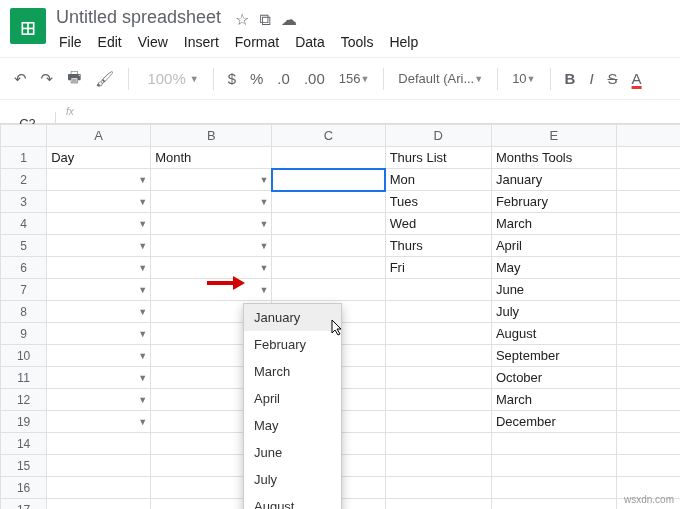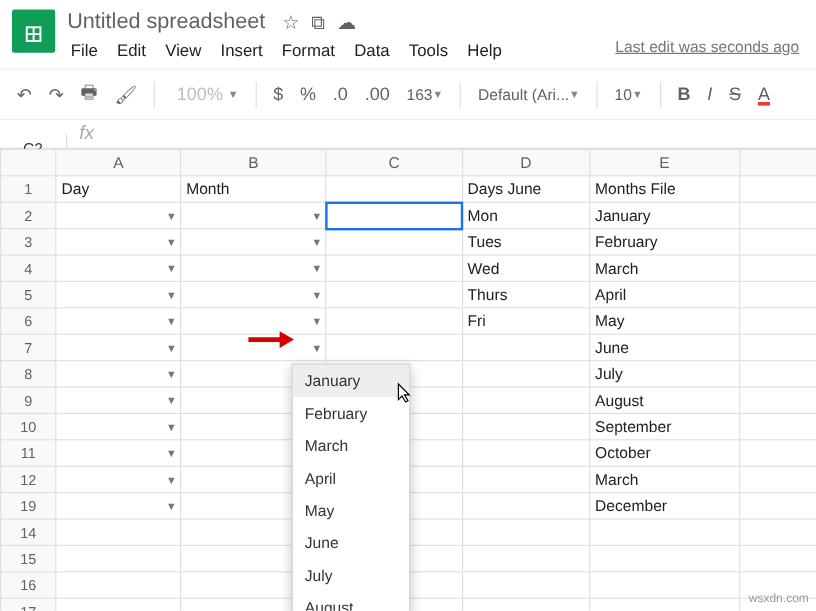--- a/index.html
+++ b/index.html
@@ -15,21 +15,21 @@
   .menu-item { font-size: 14px; padding: 3px 7px; color:#202124; cursor: pointer; }
   .last-edit { color:#777; text-decoration: underline; font-size:13px; margin-left:auto; padding-right:6px; }
   .toolbar { display:flex; align-items:center; gap:6px; border-top:1px solid #eee; border-bottom:1px solid #eee; padding: 4px 10px; }
   .tbtn { padding: 4px 4px; color:#5f6368; font-size:15px; cursor:pointer; }
   .tbtn.disabled { color:#bdbdbd; }
   .sep { width:1px; height:22px; background:#e0e0e0; margin: 0 4px; }
   .tsel { display:flex; align-items:center; gap:0; color:#5f6368; font-size:13px; padding:2px 4px; }
   .caret { font-size:9px; color:#888; }
   .namebox-row { display:flex; align-items:center; border-bottom:1px solid #ddd; height:24px; }
   .namebox { width:56px; text-align:center; font-size:13px; color:#333; border-right:1px solid #ddd; height:100%; display:flex; align-items:center; justify-content:center;margin-top:24px;}
-  .fx { font-style: italic; color:#aaa; padding: 0 10px; font-size:16px; }
+  .fx { font-style: italic; color:#aaa; padding: 0 10px; font-size:10px; }
   .grid-wrap { position:relative; }
   table.grid { border-collapse: collapse; table-layout:fixed; width: 790px; }
   table.grid th, table.grid td { border:1px solid #e0e0e0; height:22px; font-size:13px; }
   table.grid th { background:#f8f9fa; color:#5f6368; font-weight:400; text-align:center; }
   table.grid th.rowhdr { width:40px; font-size:12px;}
   table.grid td { padding: 0 4px; text-align:left; vertical-align: middle; }
   .colA{width:90px;} .colB{width:105px;} .colC{width:98px;} .colD{width:92px;} .colE{width:108px;} .colF{width:150px;}
   .row1 td { font-weight:400; }
   td.selected { outline: 2px solid #1a73e8; outline-offset:-1px; background:#fff;}
   td.hasdd { position:relative; }
@@ -63,42 +63,41 @@
     </div>
     <div class="menu-row">
       <span class="menu-item">File</span>
       <span class="menu-item">Edit</span>
       <span class="menu-item">View</span>
       <span class="menu-item">Insert</span>
       <span class="menu-item">Format</span>
       <span class="menu-item">Data</span>
       <span class="menu-item">Tools</span>
       <span class="menu-item">Help</span>
-      <span class="last-edit">Last edit was seconds ago</span>
     </div>
   </div>
 </div>
 
 <div class="toolbar">
   <span class="tbtn">↶</span>
   <span class="tbtn">↷</span>
   <span class="tbtn">🖶</span>
   <span class="tbtn">🖌</span>
   <span class="sep"></span>
   <span class="tsel disabled">
       <span class="tbtn disabled">100%</span>
       <span class="caret">▼</span>
     </span>
   <span class="sep"></span>
   <span class="tbtn">$</span>
   <span class="tbtn">%</span>
   <span class="tbtn">.0</span>
   <span class="tbtn">.00</span>
   <span class="tsel">
-      <span>163</span>
+      <span>156</span>
       <span class="caret">▼</span>
     </span>
   <span class="sep"></span>
   <span class="tsel">
       <span>Default (Ari...</span>
       <span class="caret">▼</span>
     </span>
   <span class="sep"></span>
   <span class="tsel">
       <span>10</span>
@@ -136,22 +135,22 @@
     <th>C</th>
     <th>D</th>
     <th>E</th>
     <th>F</th>
   </tr>
   <tr class="row1">
     <th class="rowhdr">1</th>
     <td>Day</td>
     <td>Month</td>
     <td></td>
-    <td>Days June</td>
-    <td>Months File</td>
+    <td>Thurs List</td>
+    <td>Months Tools</td>
     <td></td>
   </tr>
   <tr>
     <th class="rowhdr">2</th>
     <td class="hasdd">
             <span class="dd">▼</span>
           </td>
     <td class="hasdd">
             <span class="dd">▼</span>
           </td>

